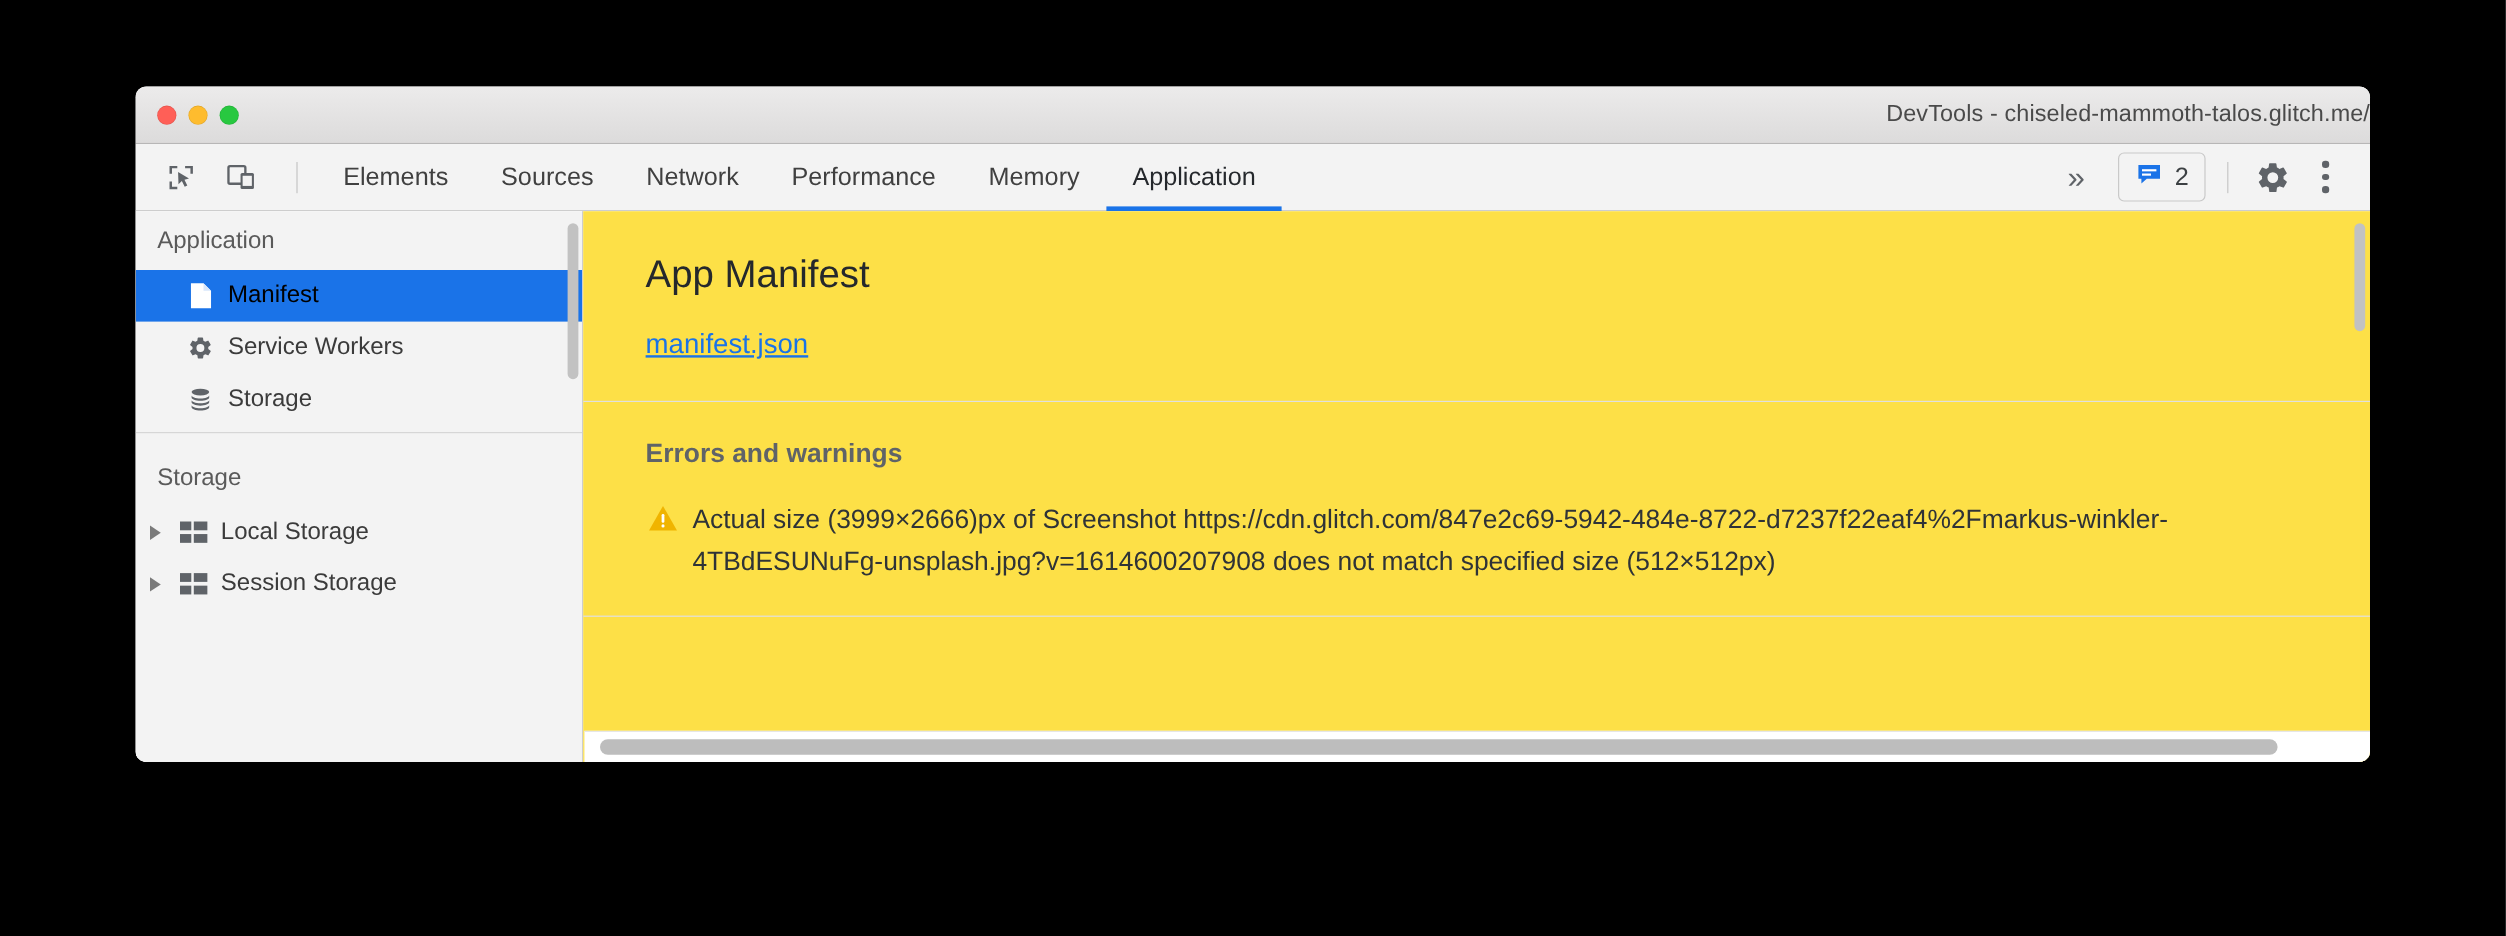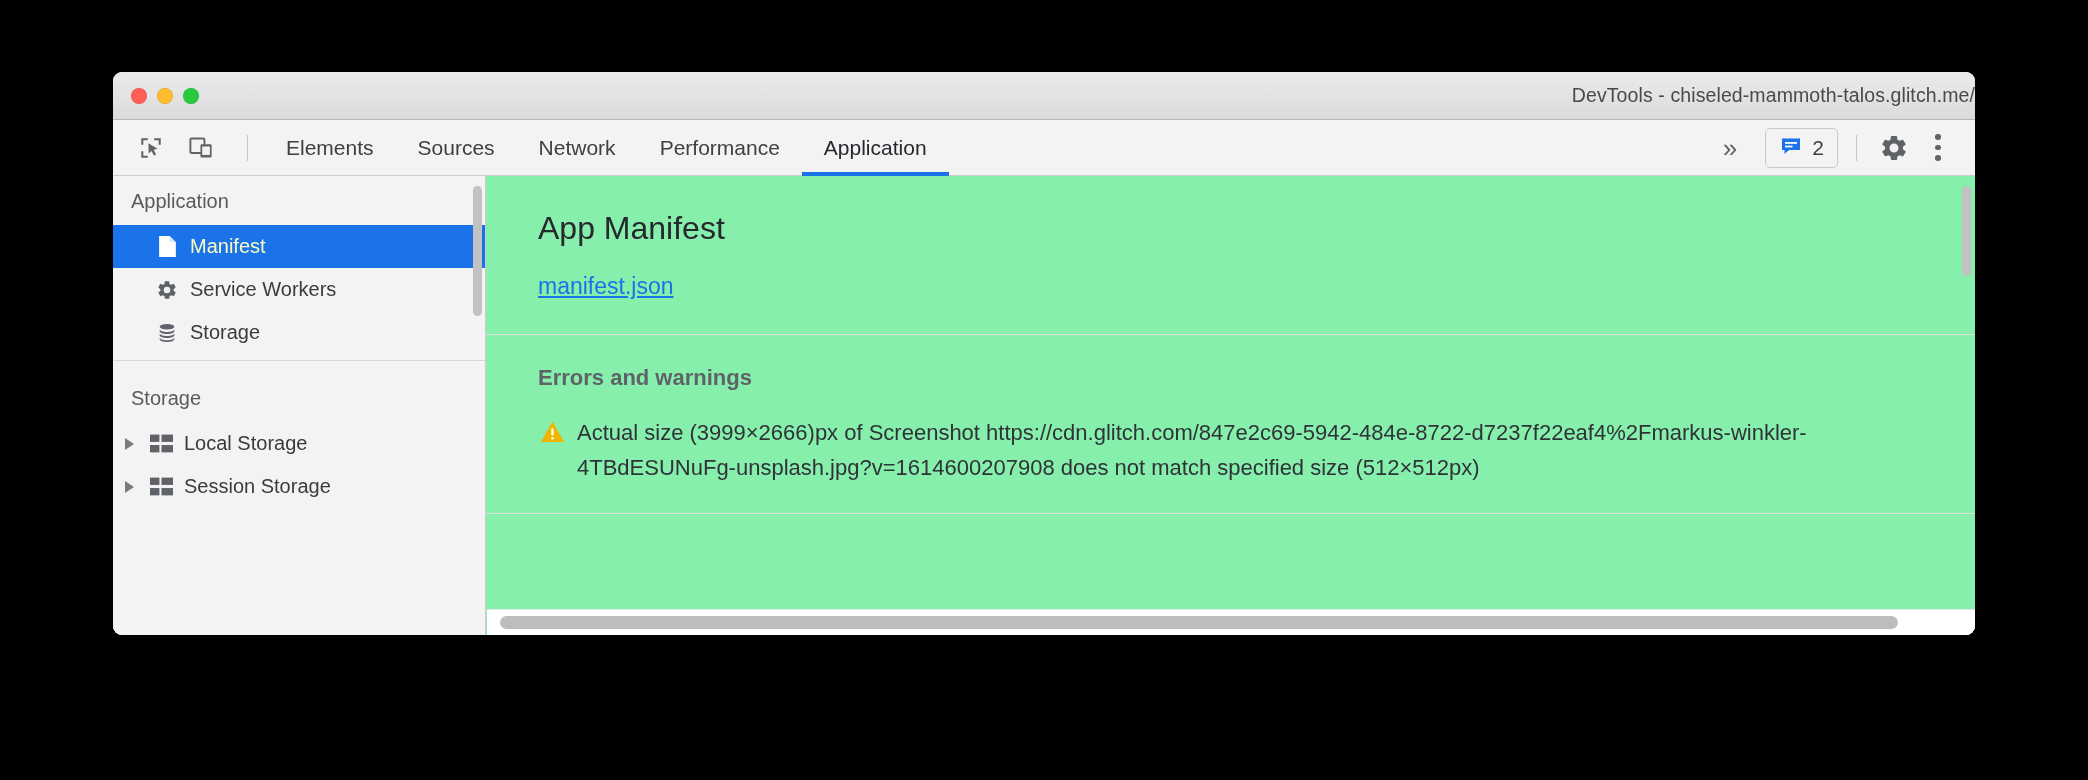--- a/index.html
+++ b/index.html
@@ -104,37 +104,37 @@
   .sb-section-title {
     font-size: 20px; color: #5a5a5a;
     padding: 14px 0 12px 18px;
   }
   .sb-sep { height: 1px; background: #d6d6d6; margin: 6px 0 0 0; }
   .sb-item {
     display: flex; align-items: center; gap: 11px;
     height: 43px; padding-left: 42px;
     font-size: 20px; color: #3b3b3b;
   }
-  .sb-item.selected { background: #1a73e8; color: #fef9c3; }
+  .sb-item.selected { background: #1a73e8; color: #000000; }
   .sb-item .ico { width: 24px; height: 24px; display:flex; align-items:center; justify-content:center; flex: 0 0 24px; }
   .sb-item.nested { padding-left: 12px; }
   .tri {
     width: 0; height: 0; flex: 0 0 auto;
     border-left: 9px solid #7a7a7a;
     border-top: 6.5px solid transparent;
     border-bottom: 6.5px solid transparent;
     margin-right: 4px;
   }
   #sb-scroll {
     position: absolute; right: 3px; top: 10px;
     width: 9px; height: 130px; border-radius: 5px; background: #c2c2c2;
   }
 
   
-  #main { flex: 1; min-width: 0; position: relative; background: #86efac; overflow: hidden; }
+  #main { flex: 1; min-width: 0; position: relative; background: #fde047; overflow: hidden; }
   #main-inner { padding: 0; }
   .mf-head { padding: 34px 0 0 52px; }
   .mf-title { font-size: 32px; color: #25282c; font-weight: 400; }
   .mf-link {
     display: inline-block; margin-top: 26px; margin-bottom: 34px;
     font-size: 23px; color: #1a73e8; text-decoration: underline;
   }
   .mf-divider { height: 1px; background: #e0e0e0; }
   .mf-sec { padding: 30px 0 0 52px; }
   .mf-sec-title { font-size: 22px; font-weight: bold; color: #5f6368; }
@@ -204,20 +204,23 @@
           <span>Elements</span>
         </div>
       <div class="tab">
           <span>Sources</span>
         </div>
       <div class="tab">
           <span>Network</span>
         </div>
       <div class="tab">
           <span>Performance</span>
+        </div>
+      <div class="tab">
+          <span>Memory</span>
         </div>
       <div class="tab active">
           <span>Application</span>
         </div>
     </div>
 
     <div class="tb-right">
       <div class="chev">»</div>
 
       <div class="msgbadge">

